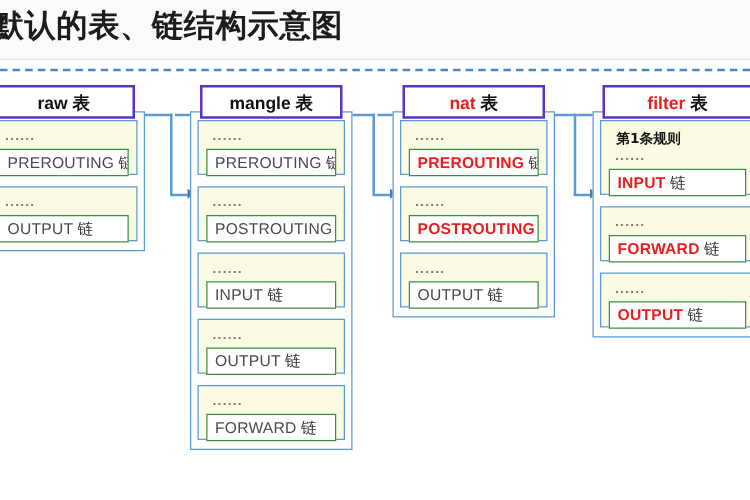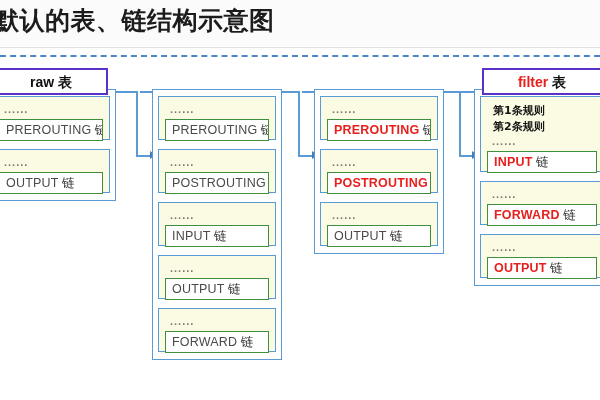--- a/index.html
+++ b/index.html
@@ -222,20 +222,23 @@
         <div class="chain-block">
           <div class="dots">......</div>
           <div class="chain-label">
             <span class="cname dark">OUTPUT</span><span class="clink"> 链</span>
           </div>
         </div>
       </div>
     </div>
 
     <div class="col col-mangle">
+      <div class="table-head">
+        <span class="tname">mangle</span><span class="suffix"> 表</span>
+      </div>
       <div class="col-body">
         <div class="chain-block">
           <div class="dots">......</div>
           <div class="chain-label">
             <span class="cname dark">PREROUTING</span><span class="clink"> 链</span>
           </div>
         </div>
         <div class="chain-block">
           <div class="dots">......</div>
           <div class="chain-label">
@@ -257,20 +260,23 @@
         <div class="chain-block">
           <div class="dots">......</div>
           <div class="chain-label">
             <span class="cname dark">FORWARD</span><span class="clink"> 链</span>
           </div>
         </div>
       </div>
     </div>
 
     <div class="col col-nat">
+      <div class="table-head">
+        <span class="tname red">nat</span><span class="suffix"> 表</span>
+      </div>
       <div class="col-body">
         <div class="chain-block">
           <div class="dots">......</div>
           <div class="chain-label">
             <span class="cname red">PREROUTING</span><span class="clink"> 链</span>
           </div>
         </div>
         <div class="chain-block">
           <div class="dots">......</div>
           <div class="chain-label">
@@ -286,21 +292,20 @@
       </div>
     </div>
 
     <div class="col col-filter">
       <div class="table-head">
         <span class="tname red">filter</span><span class="suffix"> 表</span>
       </div>
       <div class="col-body">
         <div class="chain-block">
           <div class="rules">第1条规则</div>
-          <div class="rules">第2条规则</div>
           <div class="dots">......</div>
           <div class="chain-label">
             <span class="cname red">INPUT</span><span class="clink"> 链</span>
           </div>
         </div>
         <div class="chain-block">
           <div class="dots">......</div>
           <div class="chain-label">
             <span class="cname red">FORWARD</span><span class="clink"> 链</span>
           </div>

